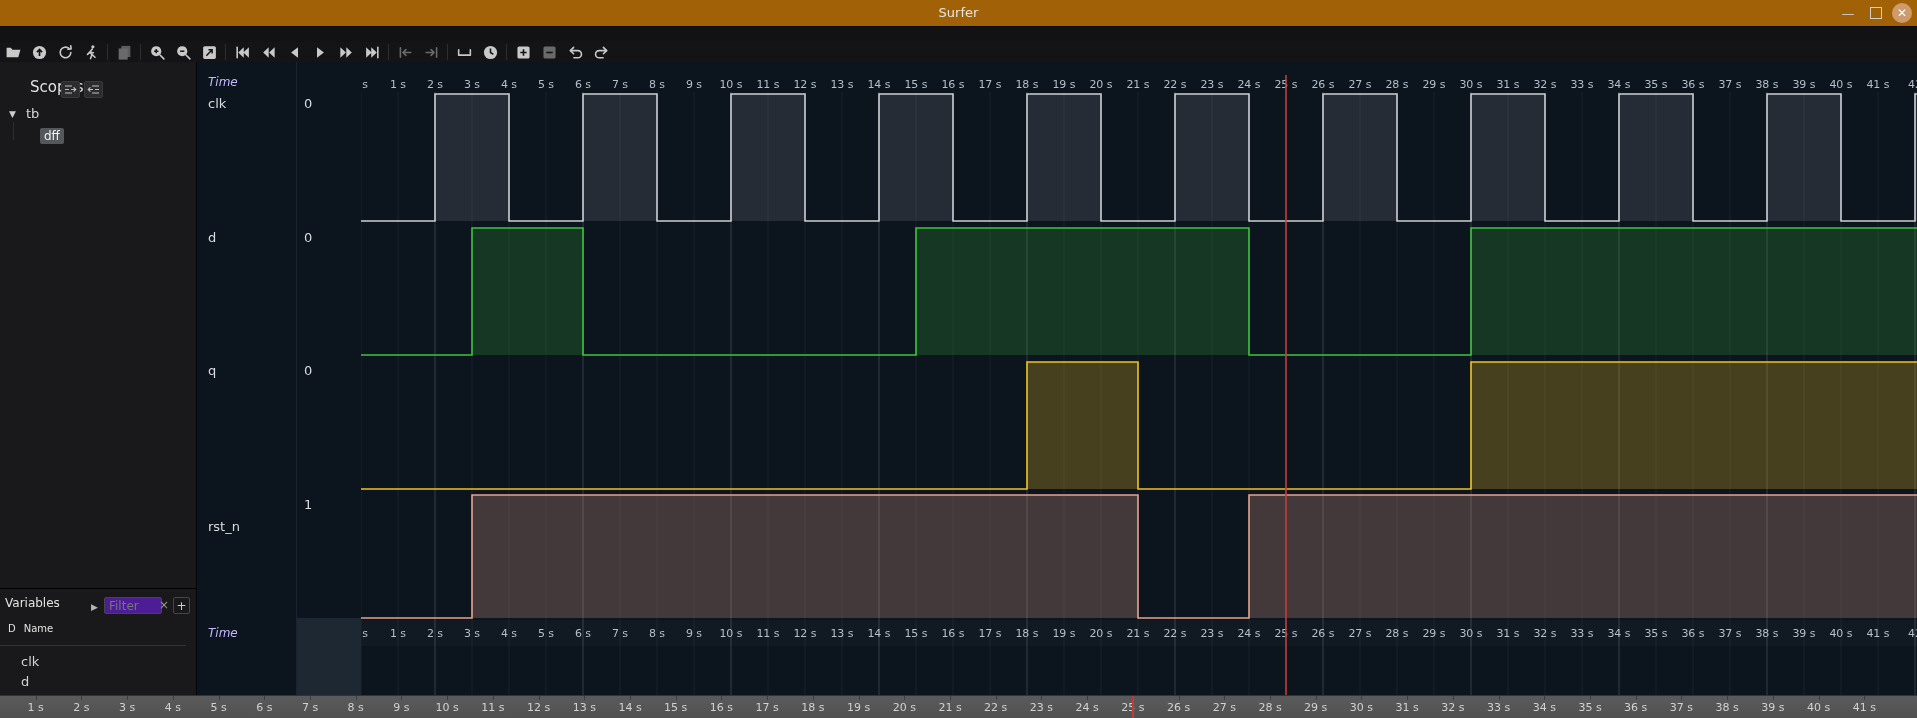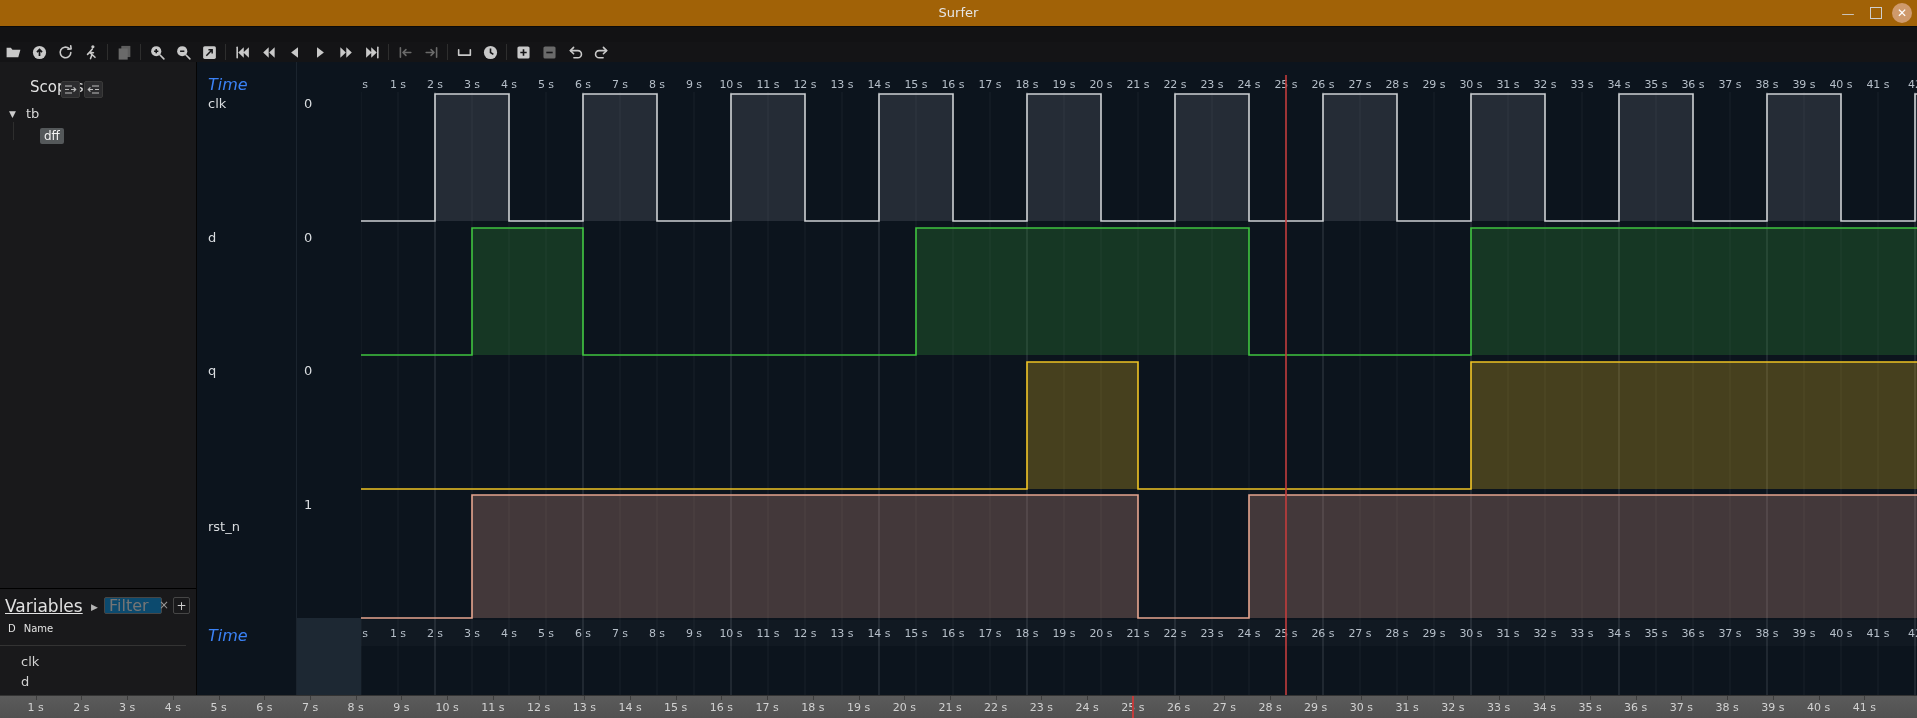--- a/index.html
+++ b/index.html
@@ -30,35 +30,35 @@
   .sidebar{position:absolute;left:0;top:62px;width:196px;height:633px;background:#19191b;border-right:1px solid #050505;}
   .scopes-title{position:absolute;left:10px;top:16px;font-size:15px;color:#e2e2e2;margin-left:20px;}
   .mini-ic{position:absolute;top:19px;width:17px;height:15px;background:#2c2c2e;border:1px solid #3a3a3a;border-radius:2px;
      display:flex;align-items:center;justify-content:center;color:#bdbdbd;}
   .tree-arrow{position:absolute;left:9px;top:47px;font-size:9px;color:#cccccc;}
   .tree-root{position:absolute;left:26px;top:44px;font-size:13px;color:#d8d8d8;}
   .tree-guide{position:absolute;left:13px;top:60px;width:1px;height:18px;background:#2e2e2e;}
   .scope-chip{position:absolute;left:40px;top:66px;padding:1px 4px;background:#54585a;border-radius:2px;
      font-size:12px;color:#f2f2f2;}
   .vars-sep{position:absolute;left:0;top:526px;width:196px;height:1px;background:#000;}
-  .vars-title{position:absolute;left:5px;top:534px;font-size:17px;color:#e2e2e2;text-decoration:underline;}
+  .vars-title{position:absolute;left:5px;top:534px;font-size:12px;color:#e2e2e2;}
   .vars-arrow{position:absolute;left:91px;top:540px;font-size:9px;color:#b5b5b5;}
-  .filter-box{position:absolute;left:104px;top:535px;width:48px;height:15px;background:#0c4a6e;border:1px solid #464646;
-     border-radius:2px;font-size:16px;color:#a8a8a8;font-family:inherit;padding:0 4px;outline:none;}
+  .filter-box{position:absolute;left:104px;top:535px;width:48px;height:15px;background:#4c1d95;border:1px solid #464646;
+     border-radius:2px;font-size:12px;color:#a8a8a8;font-family:inherit;padding:0 4px;outline:none;}
   .vars-x{position:absolute;left:159px;top:536px;font-size:12px;color:#9a9a9a;}
   .vars-plus{position:absolute;left:173px;top:535px;width:15px;height:15px;border:1px solid #464646;border-radius:2px;
      display:flex;align-items:center;justify-content:center;font-size:12px;color:#cfcfcf;}
   .vars-colhead{position:absolute;left:8px;top:561px;font-size:10px;color:#e4e4e4;}
   .vars-colhead .cn{margin-left:8px;}
   .vars-divider{position:absolute;left:0px;top:583px;width:186px;height:1px;background:#333;}
   .var-item{position:absolute;left:21px;font-size:13px;color:#d2d2d2;}
   
   .wavepanel{position:absolute;left:197px;top:62px;width:1720px;height:633px;background:#0c141d;}
   .colsep{position:absolute;left:99px;top:0;width:1px;height:633px;background:#1b242e;}
-  .time-label{position:absolute;left:11px;font-size:16px;font-style:italic;color:#3b82f6;}
+  .time-label{position:absolute;left:11px;font-size:12px;font-style:italic;color:#c4b5fd;}
   .sig-name{position:absolute;left:11px;font-size:13px;color:#dadde0;}
   .sig-val{position:absolute;left:107px;font-size:13px;color:#dadde0;}
   .valcell{position:absolute;left:100px;top:556px;width:64px;height:77px;background:#1d2833;}
   .wavesvg{position:absolute;left:164px;top:0;}
   
   .ruler{position:absolute;left:0;top:695px;width:1917px;height:23px;background:linear-gradient(#5b5b5b,#505050);
      border-top:1px solid #333;overflow:hidden;}
   .ruler .rlab{position:absolute;top:5px;font-size:11px;color:#d2d2d2;transform:translateX(-50%);}
   .ruler .rtick{position:absolute;top:0;width:1px;height:4px;background:#3d3d3d;}
   .ruler .rcursor{position:absolute;top:0;width:2px;height:23px;background:#c23b3b;}

